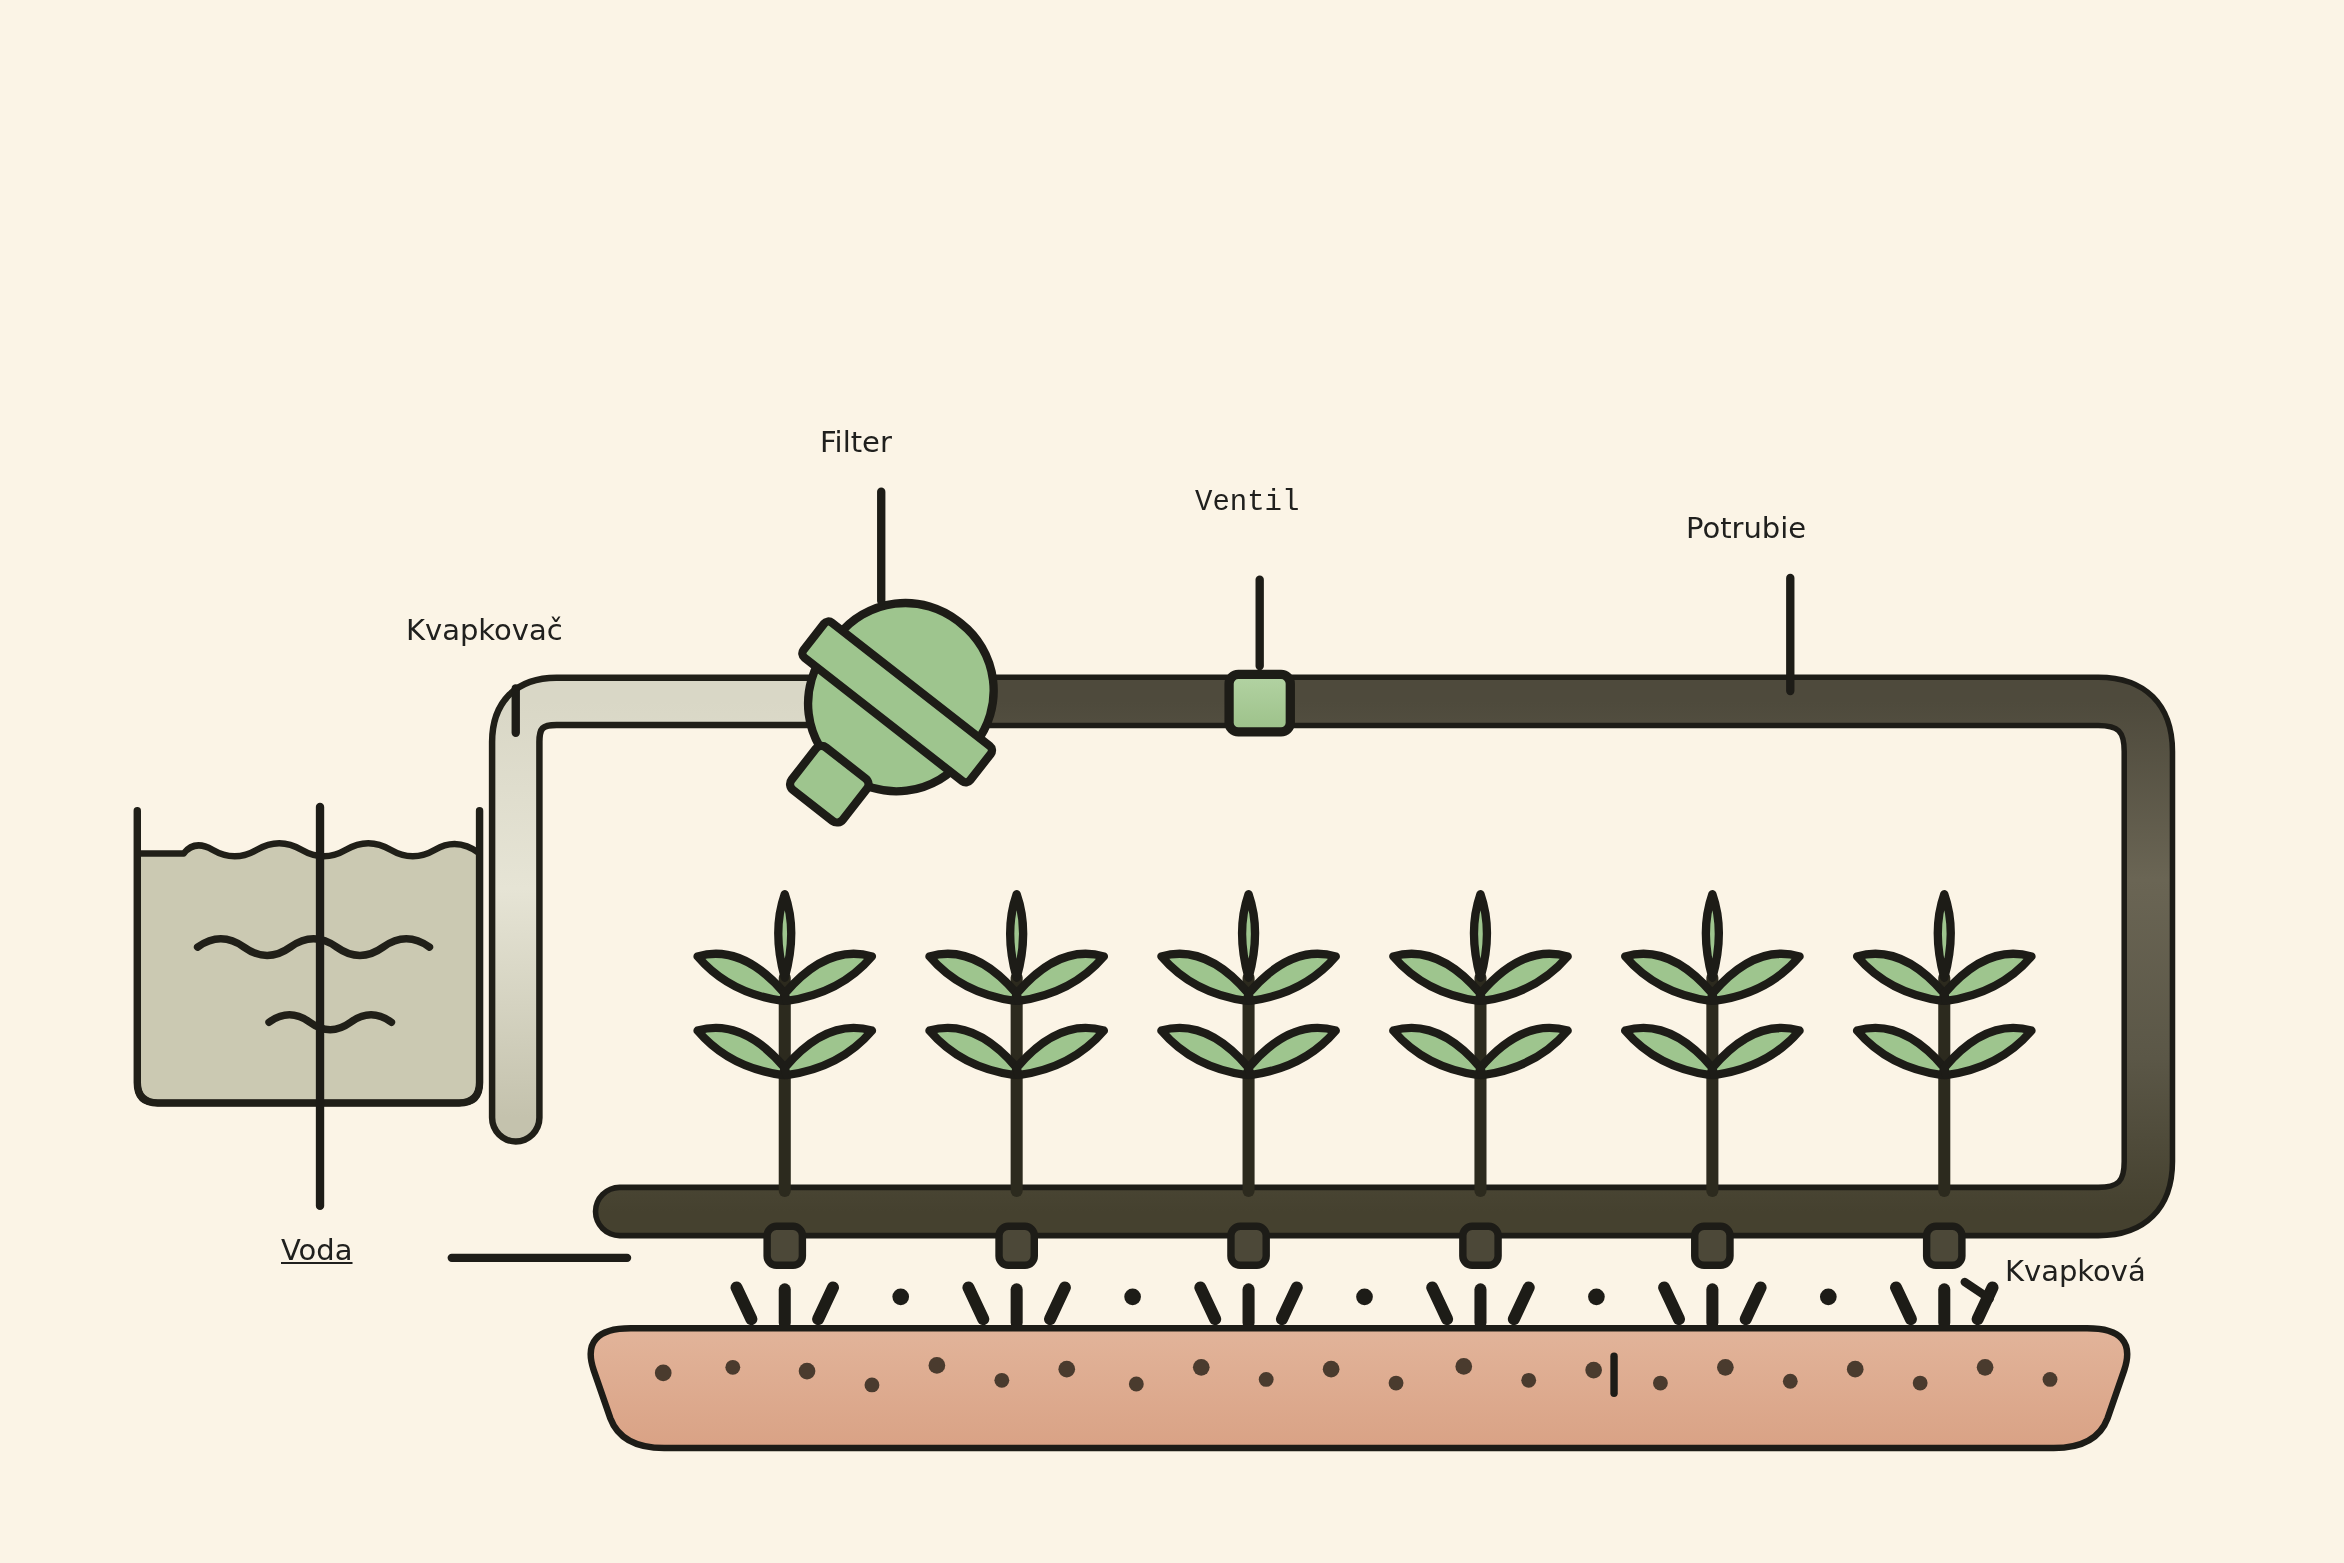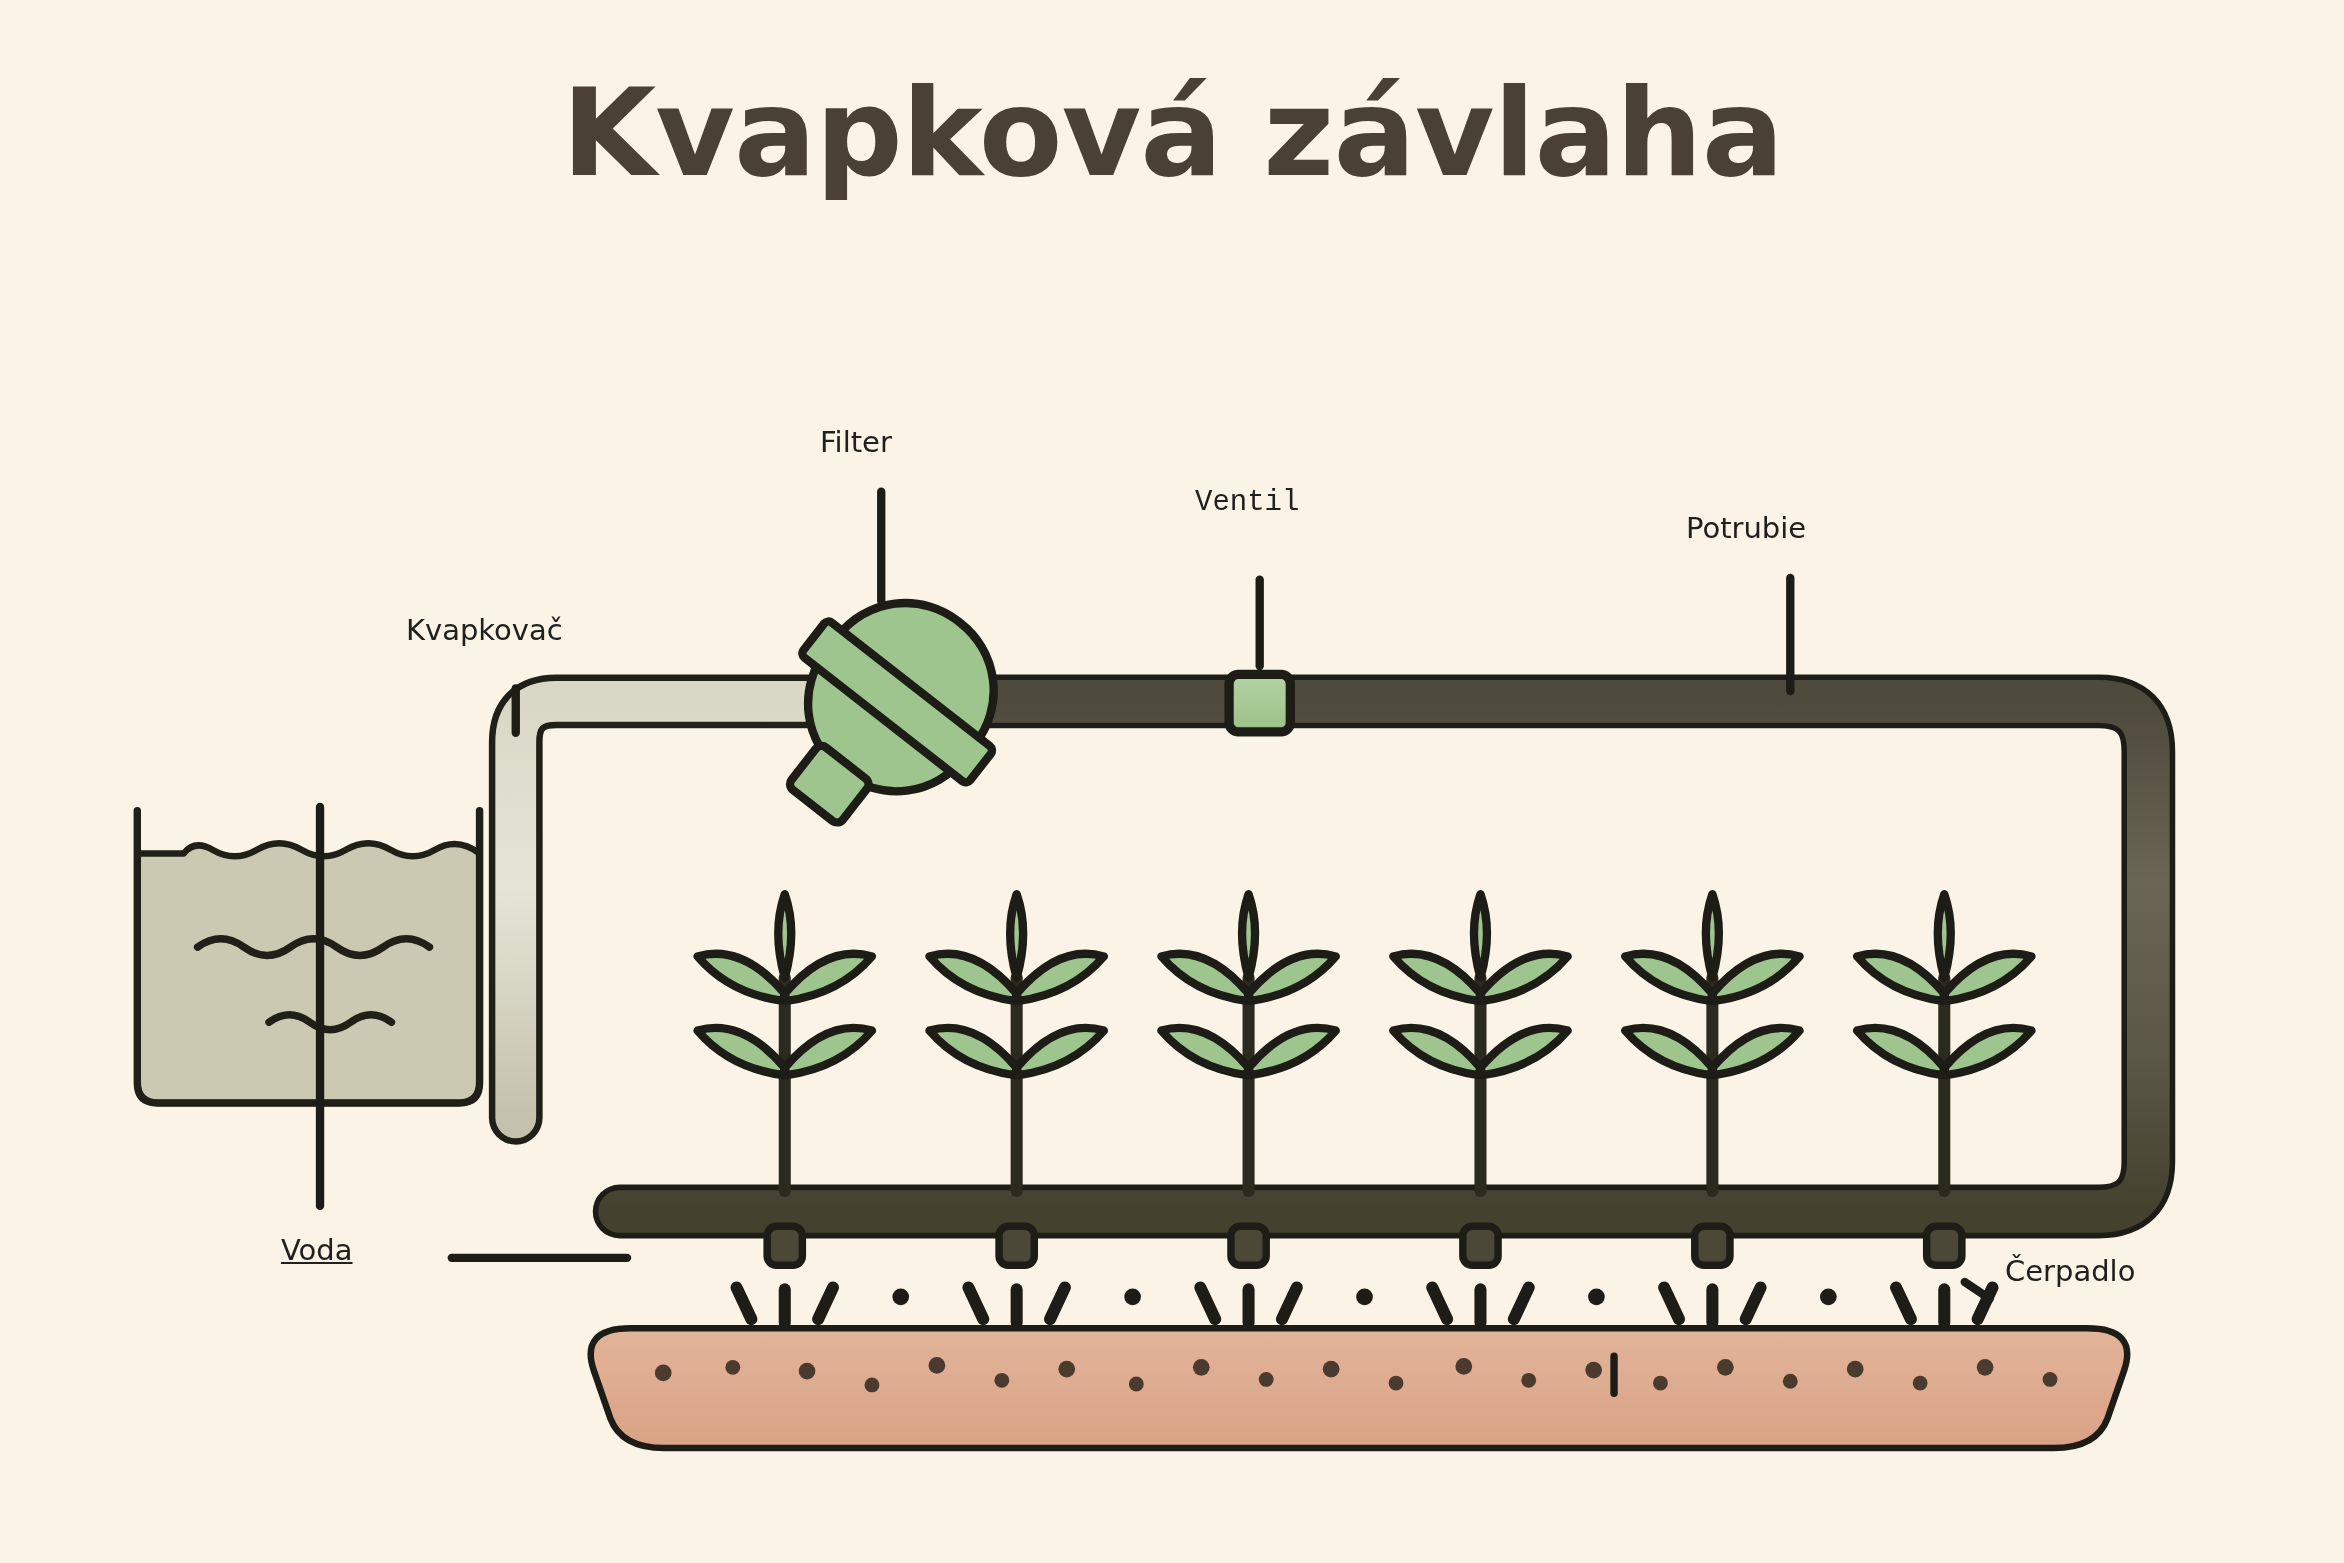--- a/index.html
+++ b/index.html
@@ -54,21 +54,20 @@
   #label-potrubie { left: 1686px; top: 514px; }
   #label-cerpadlo { left: 406px;  top: 616px; }
   #label-voda     { left: 281px;  top: 1236px; text-decoration: underline; }
   #label-dripper  { left: 2005px; top: 1257px; }
 </style>
 </head>
 <body>
 
 <div id="stage">
 
-  <div class="page-title">Kvapková závlaha</div>
 
   <svg id="diagram-svg" viewBox="0 0 2528 1686">
 
     <defs>
       <linearGradient id="gradPipeDark" x1="0" y1="0" x2="0" y2="1">
         <stop offset="0%" stop-color="#4e4a3c"></stop>
         <stop offset="35%" stop-color="#6a6554"></stop>
         <stop offset="70%" stop-color="#5b5747"></stop>
         <stop offset="100%" stop-color="#45412f"></stop>
       </linearGradient>
@@ -301,16 +300,16 @@
       <path d="M 2118 1382 L 2145 1400"></path>
     </g>
 
   </svg>
 
   <div class="lbl" id="label-filter">Filter</div>
   <div class="lbl" id="label-ventil">Ventil</div>
   <div class="lbl" id="label-potrubie">Potrubie</div>
   <div class="lbl" id="label-cerpadlo">Kvapkovač</div>
   <div class="lbl" id="label-voda">Voda</div>
-  <div class="lbl" id="label-dripper">Čerpadlo</div>
+  <div class="lbl" id="label-dripper">Kvapková</div>
 
 </div>
 
 
 </body></html>

